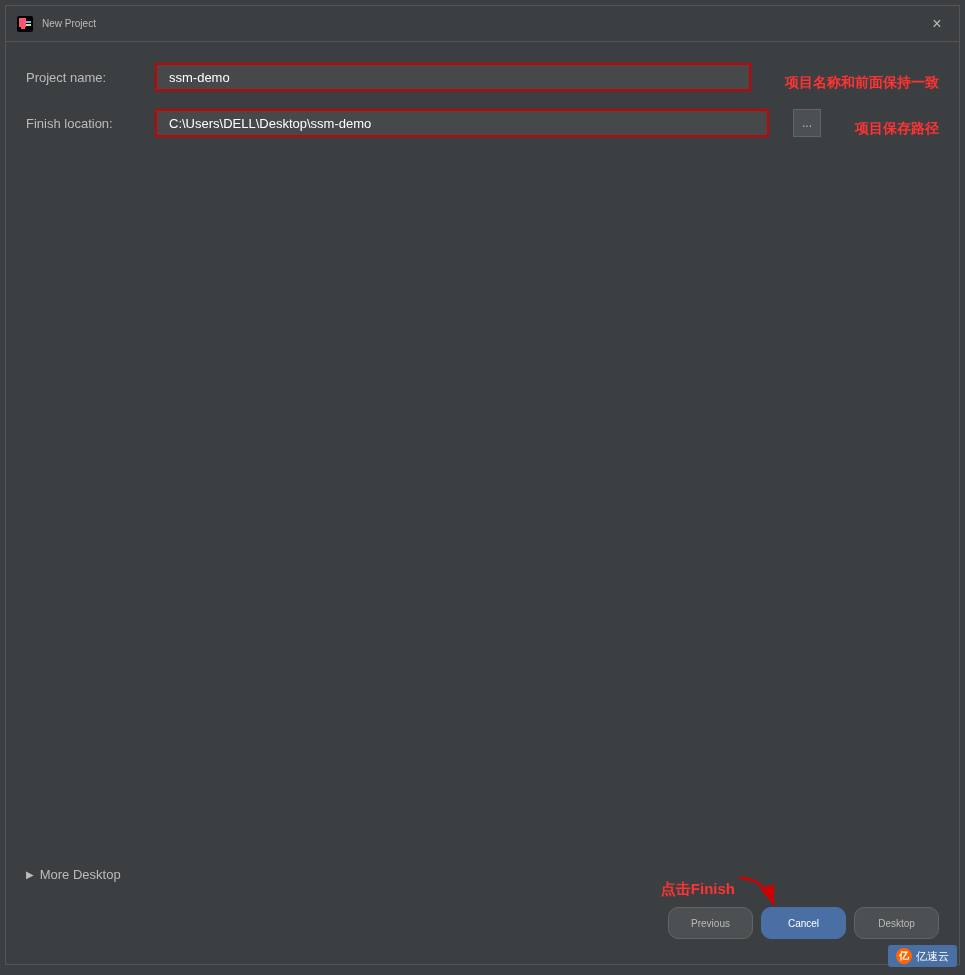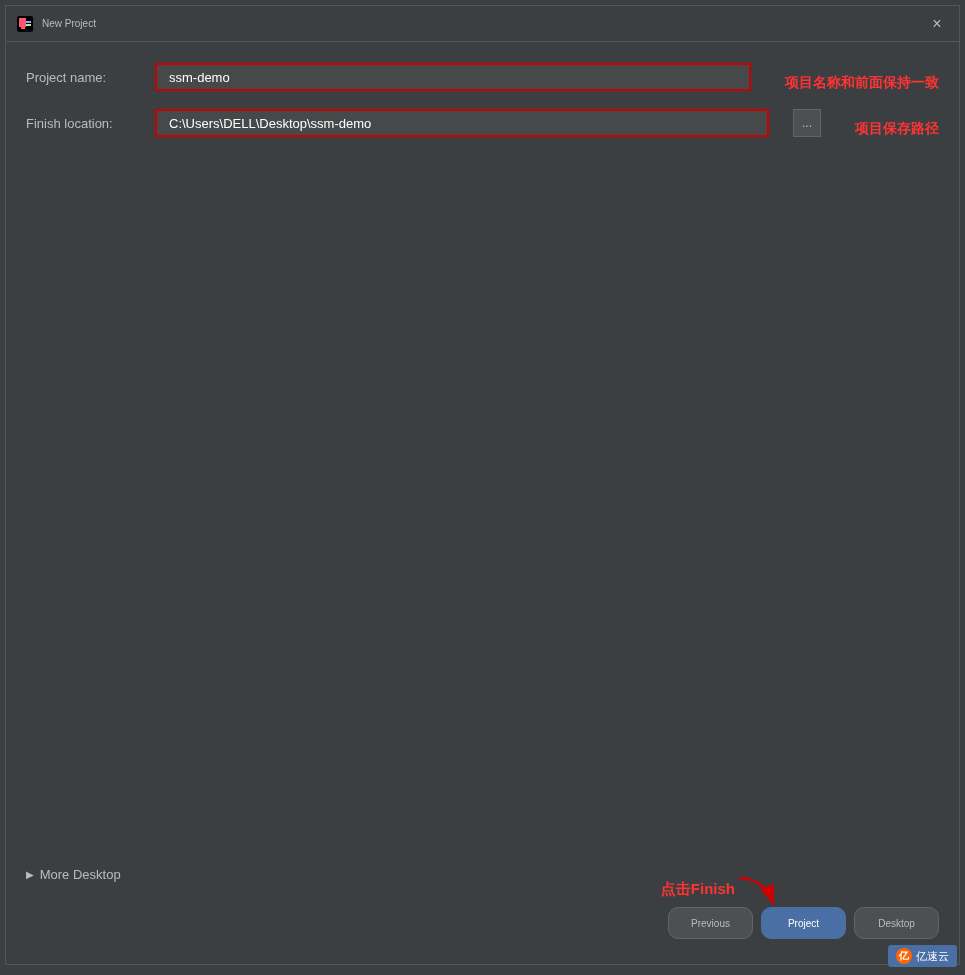--- a/index.html
+++ b/index.html
@@ -298,21 +298,21 @@
           <defs>
             <marker id="arrowhead" markerWidth="8" markerHeight="6" refX="8" refY="3" orient="auto">
               <polygon points="0 0, 8 3, 0 6" fill="#cc0000"></polygon>
             </marker>
           </defs>
           <path d="M5 5 Q30 5 40 32" stroke="#cc0000" stroke-width="2.5" fill="none" marker-end="url(#arrowhead)"></path>
         </svg>
       </div>
 
       <button class="btn btn-default">Previous</button>
-      <button class="btn btn-primary">Project</button>
+      <button class="btn btn-primary">Cancel</button>
       <button class="btn btn-cancel">Desktop</button>
     </div>
   </div>
 </div>
 
 <div class="watermark">
   <div class="watermark-icon">亿</div>
   <span>亿速云</span>
 </div>
 

